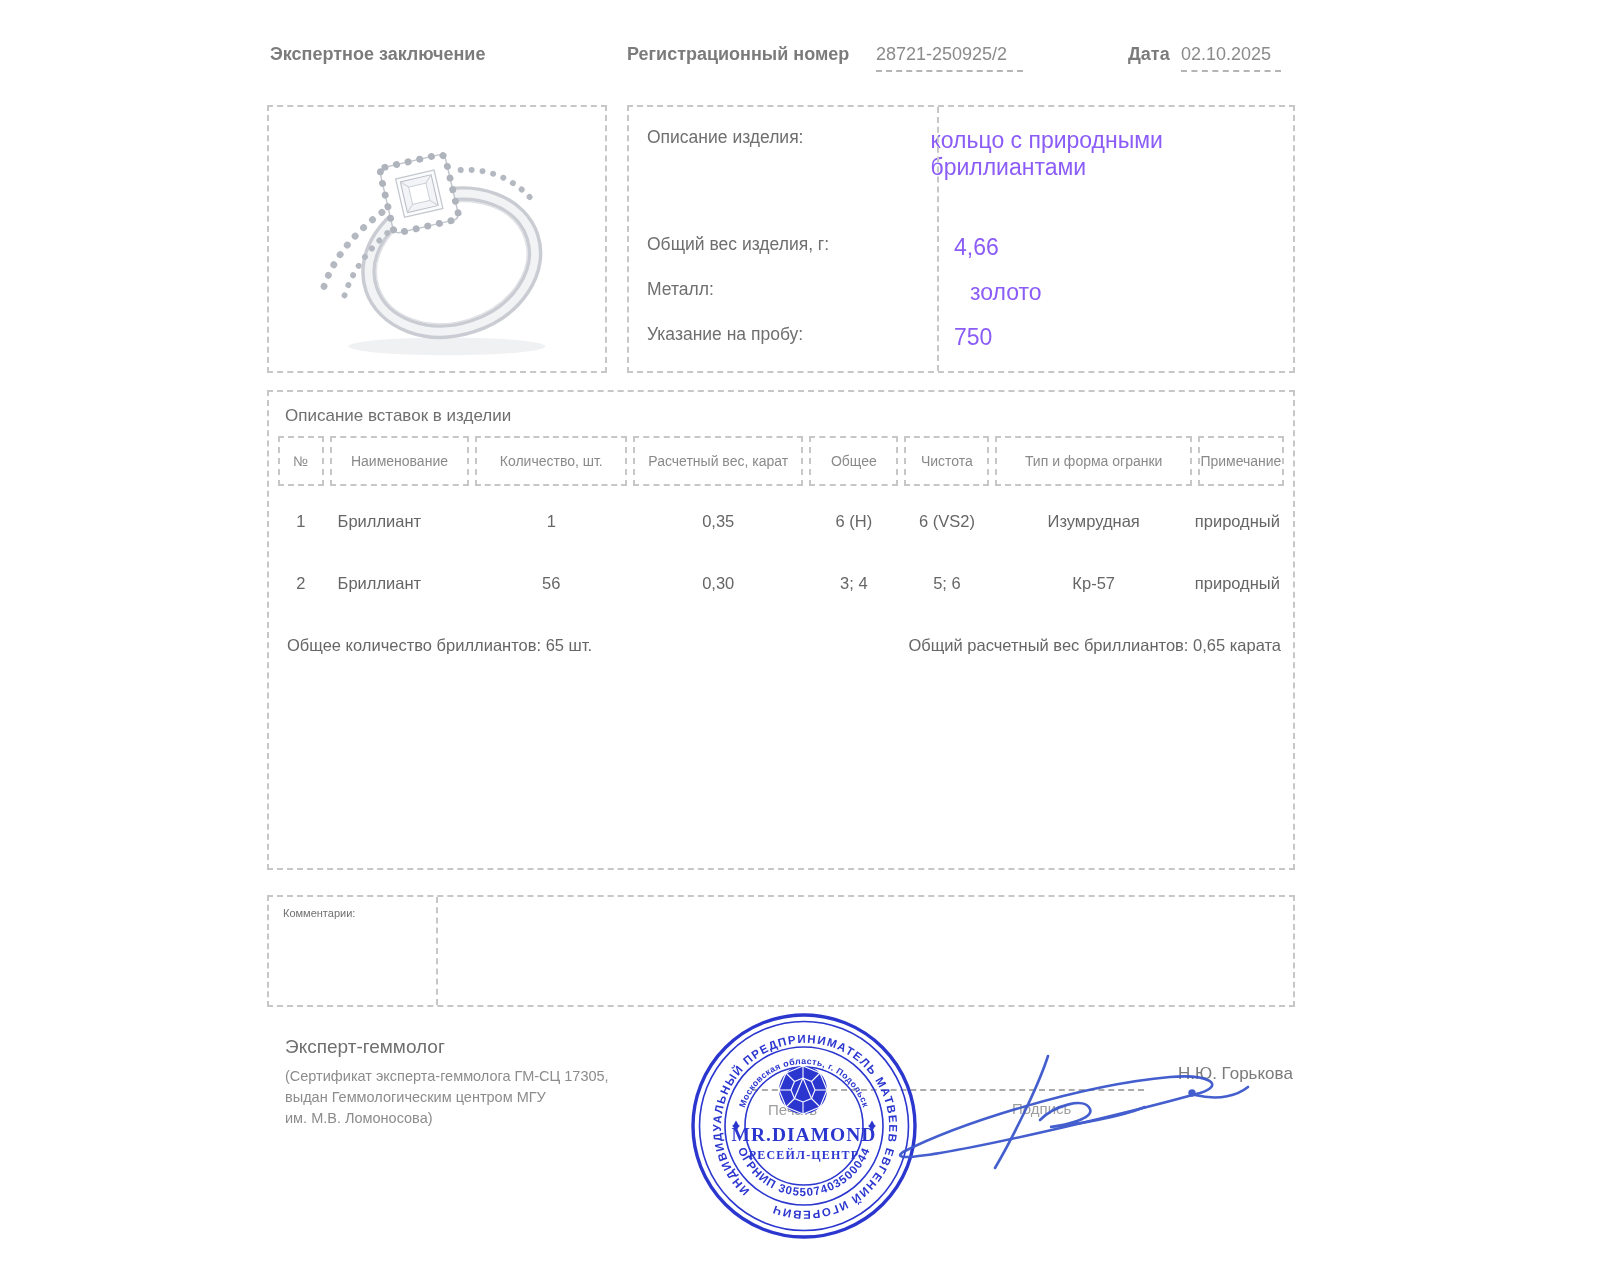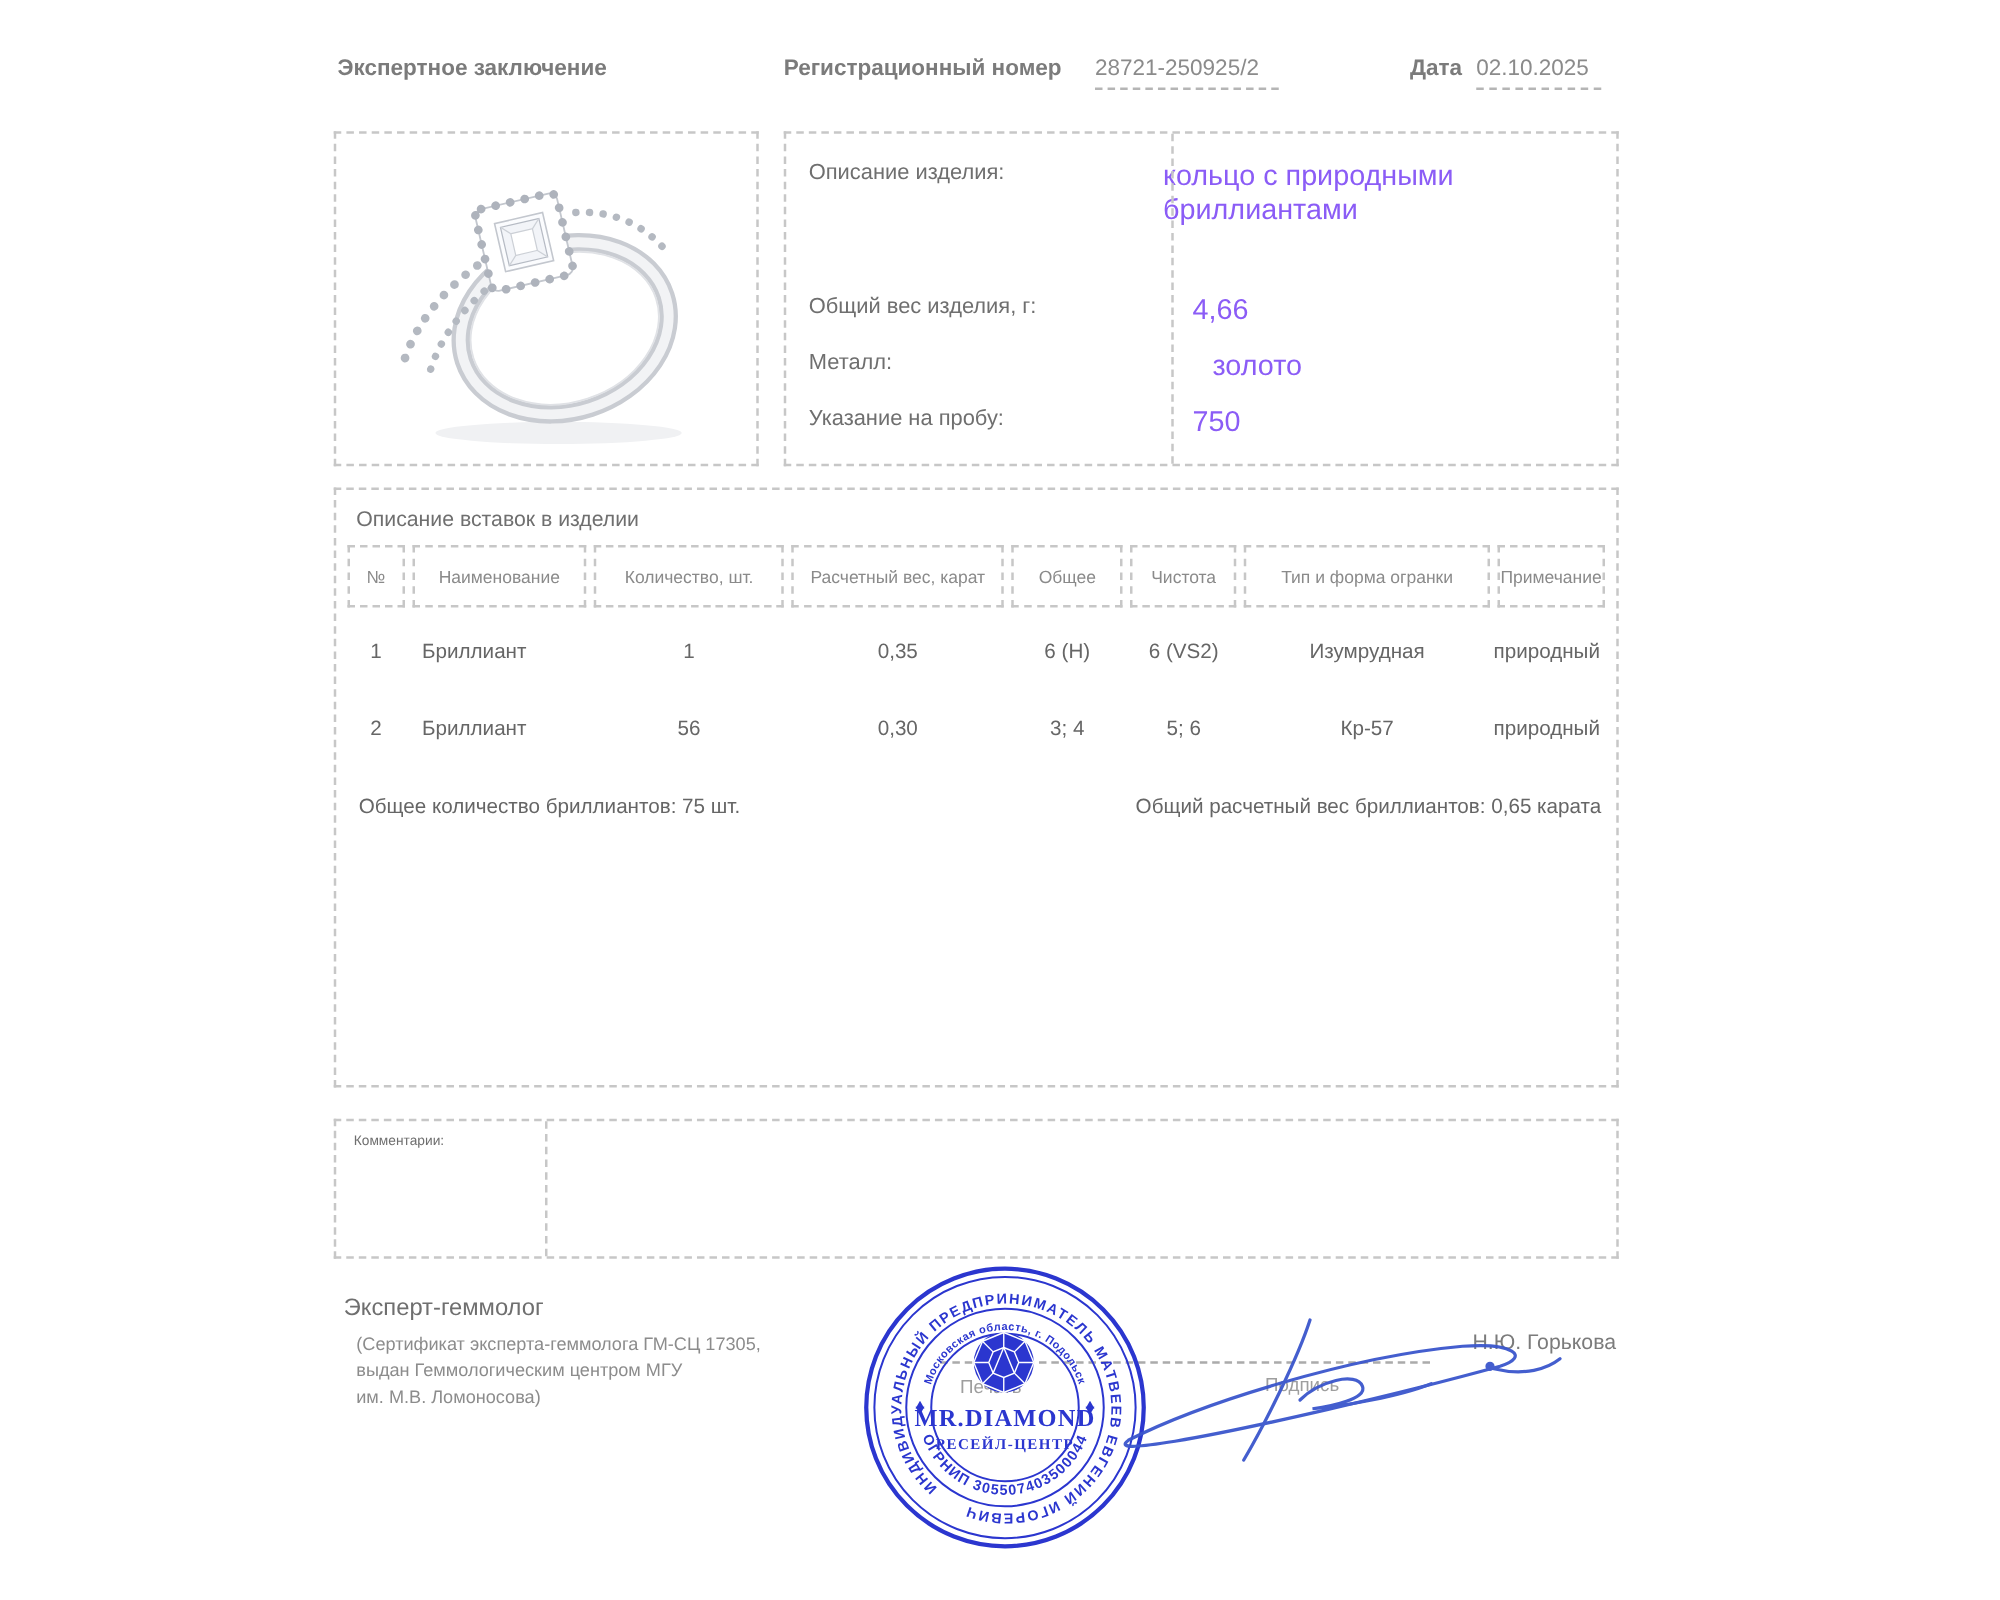--- a/index.html
+++ b/index.html
@@ -130,31 +130,31 @@
       <div class="td c1">2</div>
       <div class="td c2">Бриллиант</div>
       <div class="td c3">56</div>
       <div class="td c4">0,30</div>
       <div class="td c5">3; 4</div>
       <div class="td c6">5; 6</div>
       <div class="td c7">Кр-57</div>
       <div class="td c8">природный</div>
     </div>
     <div class="totals">
-      <span>Общее количество бриллиантов: 75 шт.</span>
+      <span>Общее количество бриллиантов: 65 шт.</span>
       <span>Общий расчетный вес бриллиантов: 0,65 карата</span>
     </div>
   </div>
 
   <div class="abs dashed-box" style="left:267px;top:895px;width:1028px;height:112px;">
     <div class="com-divider"></div>
     <div class="com-label">Комментарии:</div>
   </div>
 
-  <div class="abs exp-title" style="left:275px;top:1036px;">Эксперт-геммолог</div>
+  <div class="abs exp-title" style="left:285px;top:1036px;">Эксперт-геммолог</div>
   <div class="abs exp-line" style="left:285px;top:1066px;">(Сертификат эксперта-геммолога ГМ-СЦ 17305,</div>
   <div class="abs exp-line" style="left:285px;top:1087px;">выдан Геммологическим центром МГУ</div>
   <div class="abs exp-line" style="left:285px;top:1108px;">им. М.В. Ломоносова)</div>
 
   <div class="abs form-line" style="left:752px;top:1089px;width:392px;z-index:1;"></div>
   <div class="abs ghost-label" style="left:768px;top:1101px;z-index:0;">Печать</div>
   <div class="abs ghost-label" style="left:1012px;top:1100px;z-index:1;">Подпись</div>
   <div class="abs exp-name" style="left:1178px;top:1064px;z-index:1;">Н.Ю. Горькова</div>
 
   <svg class="abs" style="left:686px;top:1008px;z-index:2;" width="236" height="236" viewBox="0 0 236 236">

